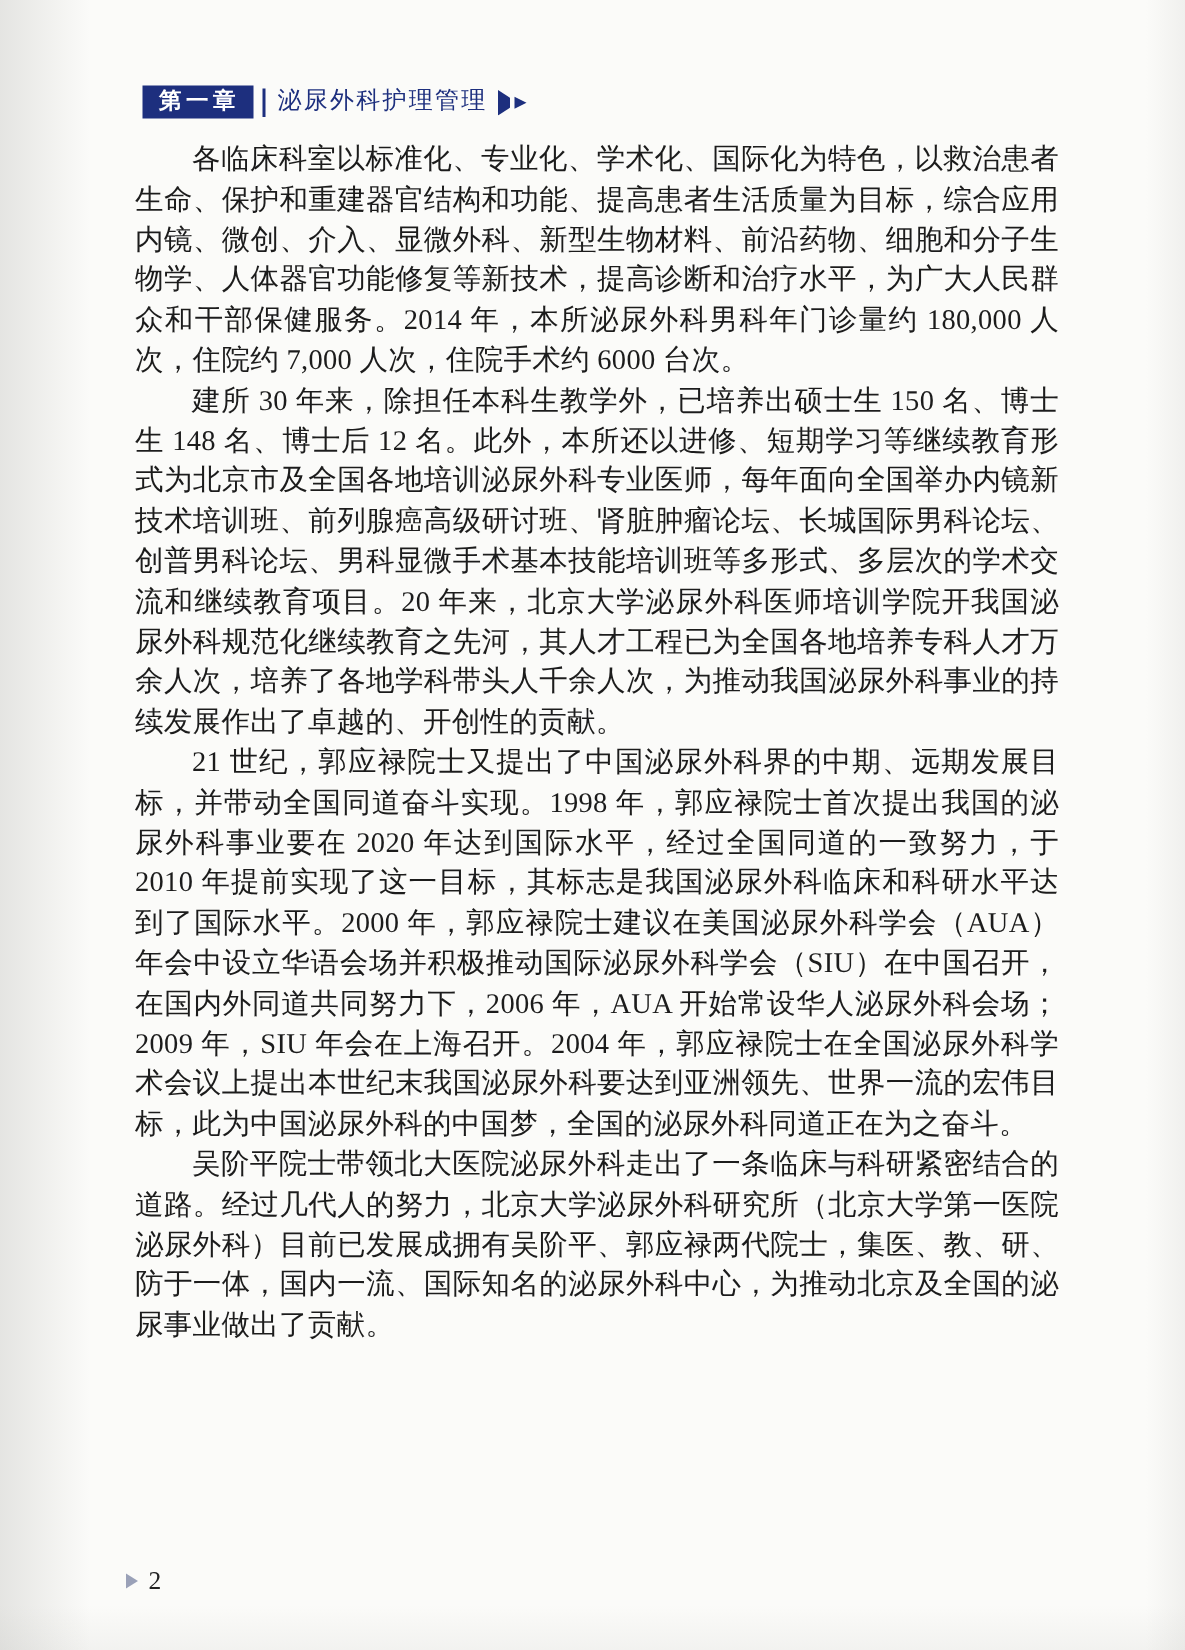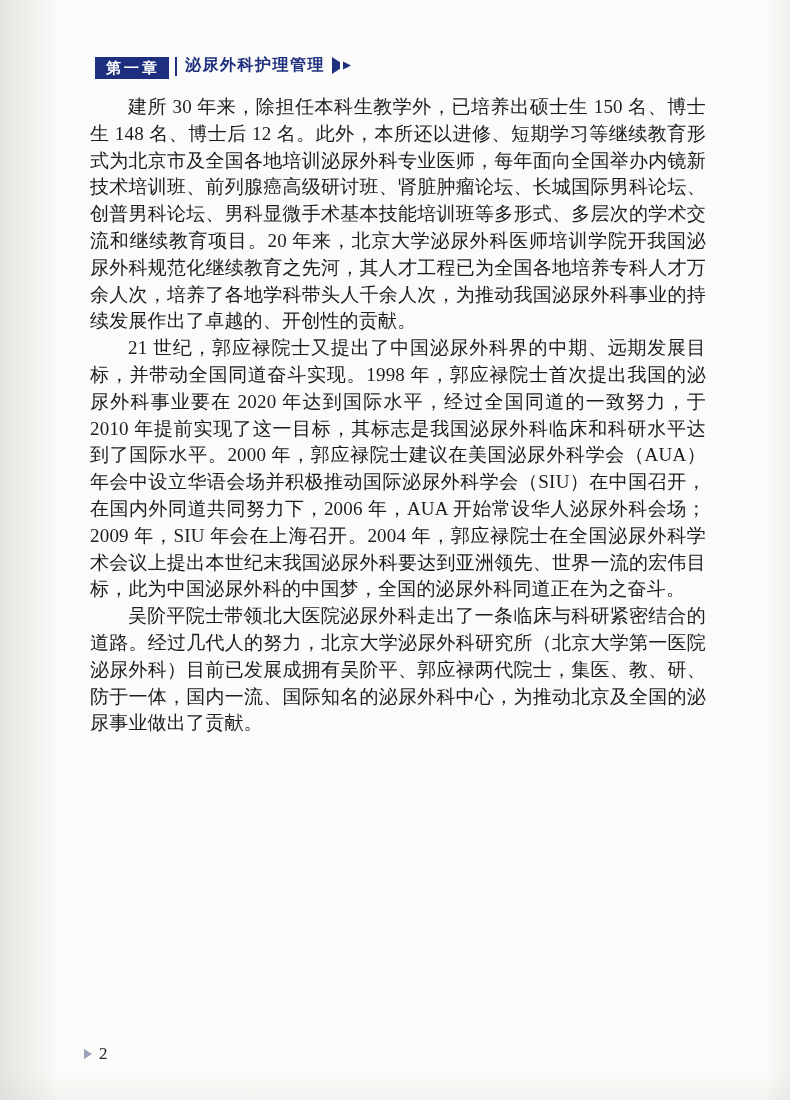--- a/index.html
+++ b/index.html
@@ -22,42 +22,42 @@
     color: #1c1c1c;
     overflow: hidden;
   }
 
   
   .chapter-header {
     position: absolute;
     top: 57px;
     left: 95px;
     display: flex;
-    align-items: flex-start;
+    align-items: center;
     font-family: "Liberation Sans", "DejaVu Sans", sans-serif;
   }
   .chapter-badge {
     background: #1d2f7e;
     color: #ffffff;
     font-size: 15px;
     font-weight: bold;
     letter-spacing: 3px;
     padding: 3px 9px 4px 11px;
     line-height: 1;
   }
   .chapter-divider {
     width: 2px;
     height: 19px;
     background: #1d2f7e;
     margin: 0 8px 0 6px;
   }
   .chapter-title {
     color: #1d2f7e;
     font-size: 16px;
-    font-weight: bold;
+    font-weight: normal;
     letter-spacing: 1.5px;
     line-height: 1;
   }
   .chapter-arrow {
     margin-left: 7px;
     display: inline-flex;
     align-items: center;
   }
 
   
@@ -113,20 +113,21 @@
     <span class="chapter-arrow">
       <svg width="24" height="17" viewBox="0 0 24 17">
         <polygon points="0,0 13,8.5 0,17" fill="#1d2f7e"></polygon>
         <polygon points="8,2.5 18,8.5 8,14.5" fill="#fbfbf9"></polygon>
         <polygon points="11,4.5 19,8.5 11,12.5" fill="#1d2f7e"></polygon>
       </svg>
     </span>
   </header>
 
   <main class="body-text">
+    <p>各临床科室以标准化、专业化、学术化、国际化为特色，以救治患者生命、保护和重建器官结构和功能、提高患者生活质量为目标，综合应用内镜、微创、介入、显微外科、新型生物材料、前沿药物、细胞和分子生物学、人体器官功能修复等新技术，提高诊断和治疗水平，为广大人民群众和干部保健服务。2014 年，本所泌尿外科男科年门诊量约 180,000 人次，住院约 7,000 人次，住院手术约 6000 台次。</p>
     <p>建所 30 年来，除担任本科生教学外，已培养出硕士生 150 名、博士生 148 名、博士后 12 名。此外，本所还以进修、短期学习等继续教育形式为北京市及全国各地培训泌尿外科专业医师，每年面向全国举办内镜新技术培训班、前列腺癌高级研讨班、肾脏肿瘤论坛、长城国际男科论坛、创普男科论坛、男科显微手术基本技能培训班等多形式、多层次的学术交流和继续教育项目。20 年来，北京大学泌尿外科医师培训学院开我国泌尿外科规范化继续教育之先河，其人才工程已为全国各地培养专科人才万余人次，培养了各地学科带头人千余人次，为推动我国泌尿外科事业的持续发展作出了卓越的、开创性的贡献。</p>
     <p>21 世纪，郭应禄院士又提出了中国泌尿外科界的中期、远期发展目标，并带动全国同道奋斗实现。1998 年，郭应禄院士首次提出我国的泌尿外科事业要在 2020 年达到国际水平，经过全国同道的一致努力，于 2010 年提前实现了这一目标，其标志是我国泌尿外科临床和科研水平达到了国际水平。2000 年，郭应禄院士建议在美国泌尿外科学会（AUA）年会中设立华语会场并积极推动国际泌尿外科学会（SIU）在中国召开，在国内外同道共同努力下，2006 年，AUA 开始常设华人泌尿外科会场；2009 年，SIU 年会在上海召开。2004 年，郭应禄院士在全国泌尿外科学术会议上提出本世纪末我国泌尿外科要达到亚洲领先、世界一流的宏伟目标，此为中国泌尿外科的中国梦，全国的泌尿外科同道正在为之奋斗。</p>
     <p>吴阶平院士带领北大医院泌尿外科走出了一条临床与科研紧密结合的道路。经过几代人的努力，北京大学泌尿外科研究所（北京大学第一医院泌尿外科）目前已发展成拥有吴阶平、郭应禄两代院士，集医、教、研、防于一体，国内一流、国际知名的泌尿外科中心，为推动北京及全国的泌尿事业做出了贡献。</p>
   </main>
 
   <footer class="page-footer">
     <span class="page-marker"></span>
     <span class="page-number">2</span>
   </footer>
 

